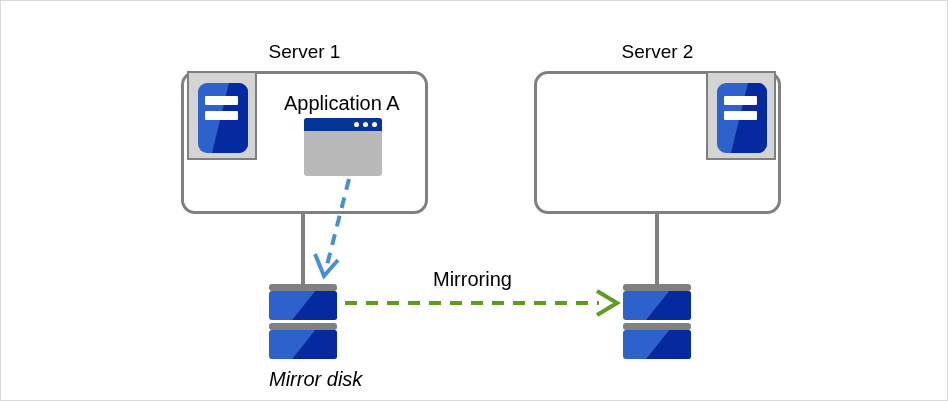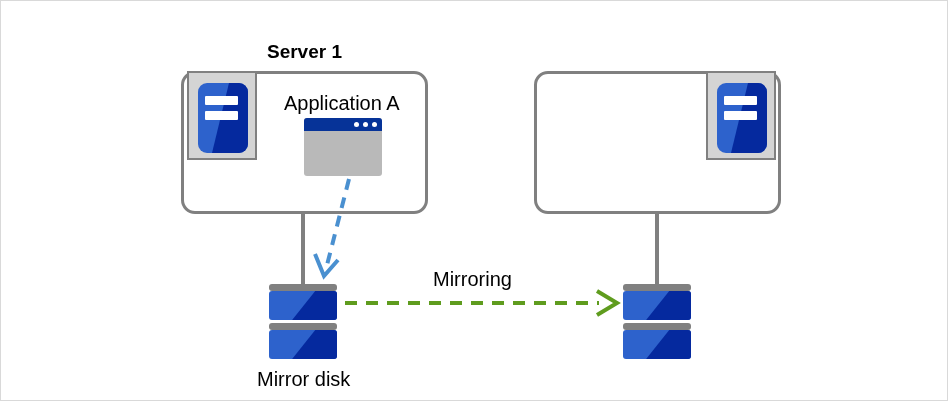--- a/index.html
+++ b/index.html
@@ -146,21 +146,21 @@
     width: 948px;
     height: 401px;
     pointer-events: none;
   }
 </style>
 </head>
 <body>
 
 <div id="stage">
 
-  <div class="abs server-title" style="left:180px; top:40px; width:247px;font-weight:bold;">Server 1</div>
+  <div class="abs server-title" style="left:180px; top:40px; width:247px;">Server 1</div>
 
   <div class="abs server-box" style="left:180px; top:70px; width:247px; height:143px;"></div>
 
   <div class="abs rack-plate" style="left:186px; top:70px; width:70px; height:89px;">
     <div class="rack-card" style="left:9px; top:10px; width:50px; height:70px;">
       <div class="dark-wedge"></div>
       <div class="bar bar1"></div>
       <div class="bar bar2"></div>
     </div>
   </div>
@@ -181,22 +181,23 @@
     <div class="platter-bar" style="top:0px;"></div>
     <div class="platter-body" style="top:7px;">
       <div class="wedge"></div>
     </div>
     <div class="platter-bar" style="top:39px;"></div>
     <div class="platter-body" style="top:46px;">
       <div class="wedge"></div>
     </div>
   </div>
 
-  <div class="abs plain-label" style="left:256px; top:368px;">Mirror disk</div>
-
+  <div class="abs plain-label" style="left:268px; top:368px;font-style:italic;">Mirror disk</div>
+
+  <div class="abs server-title" style="left:533px; top:40px; width:247px;">Server 2</div>
 
   <div class="abs server-box" style="left:533px; top:70px; width:247px; height:143px;"></div>
 
   <div class="abs rack-plate" style="left:705px; top:70px; width:70px; height:89px;">
     <div class="rack-card" style="left:9px; top:10px; width:50px; height:70px;">
       <div class="dark-wedge"></div>
       <div class="bar bar1"></div>
       <div class="bar bar2"></div>
     </div>
   </div>

